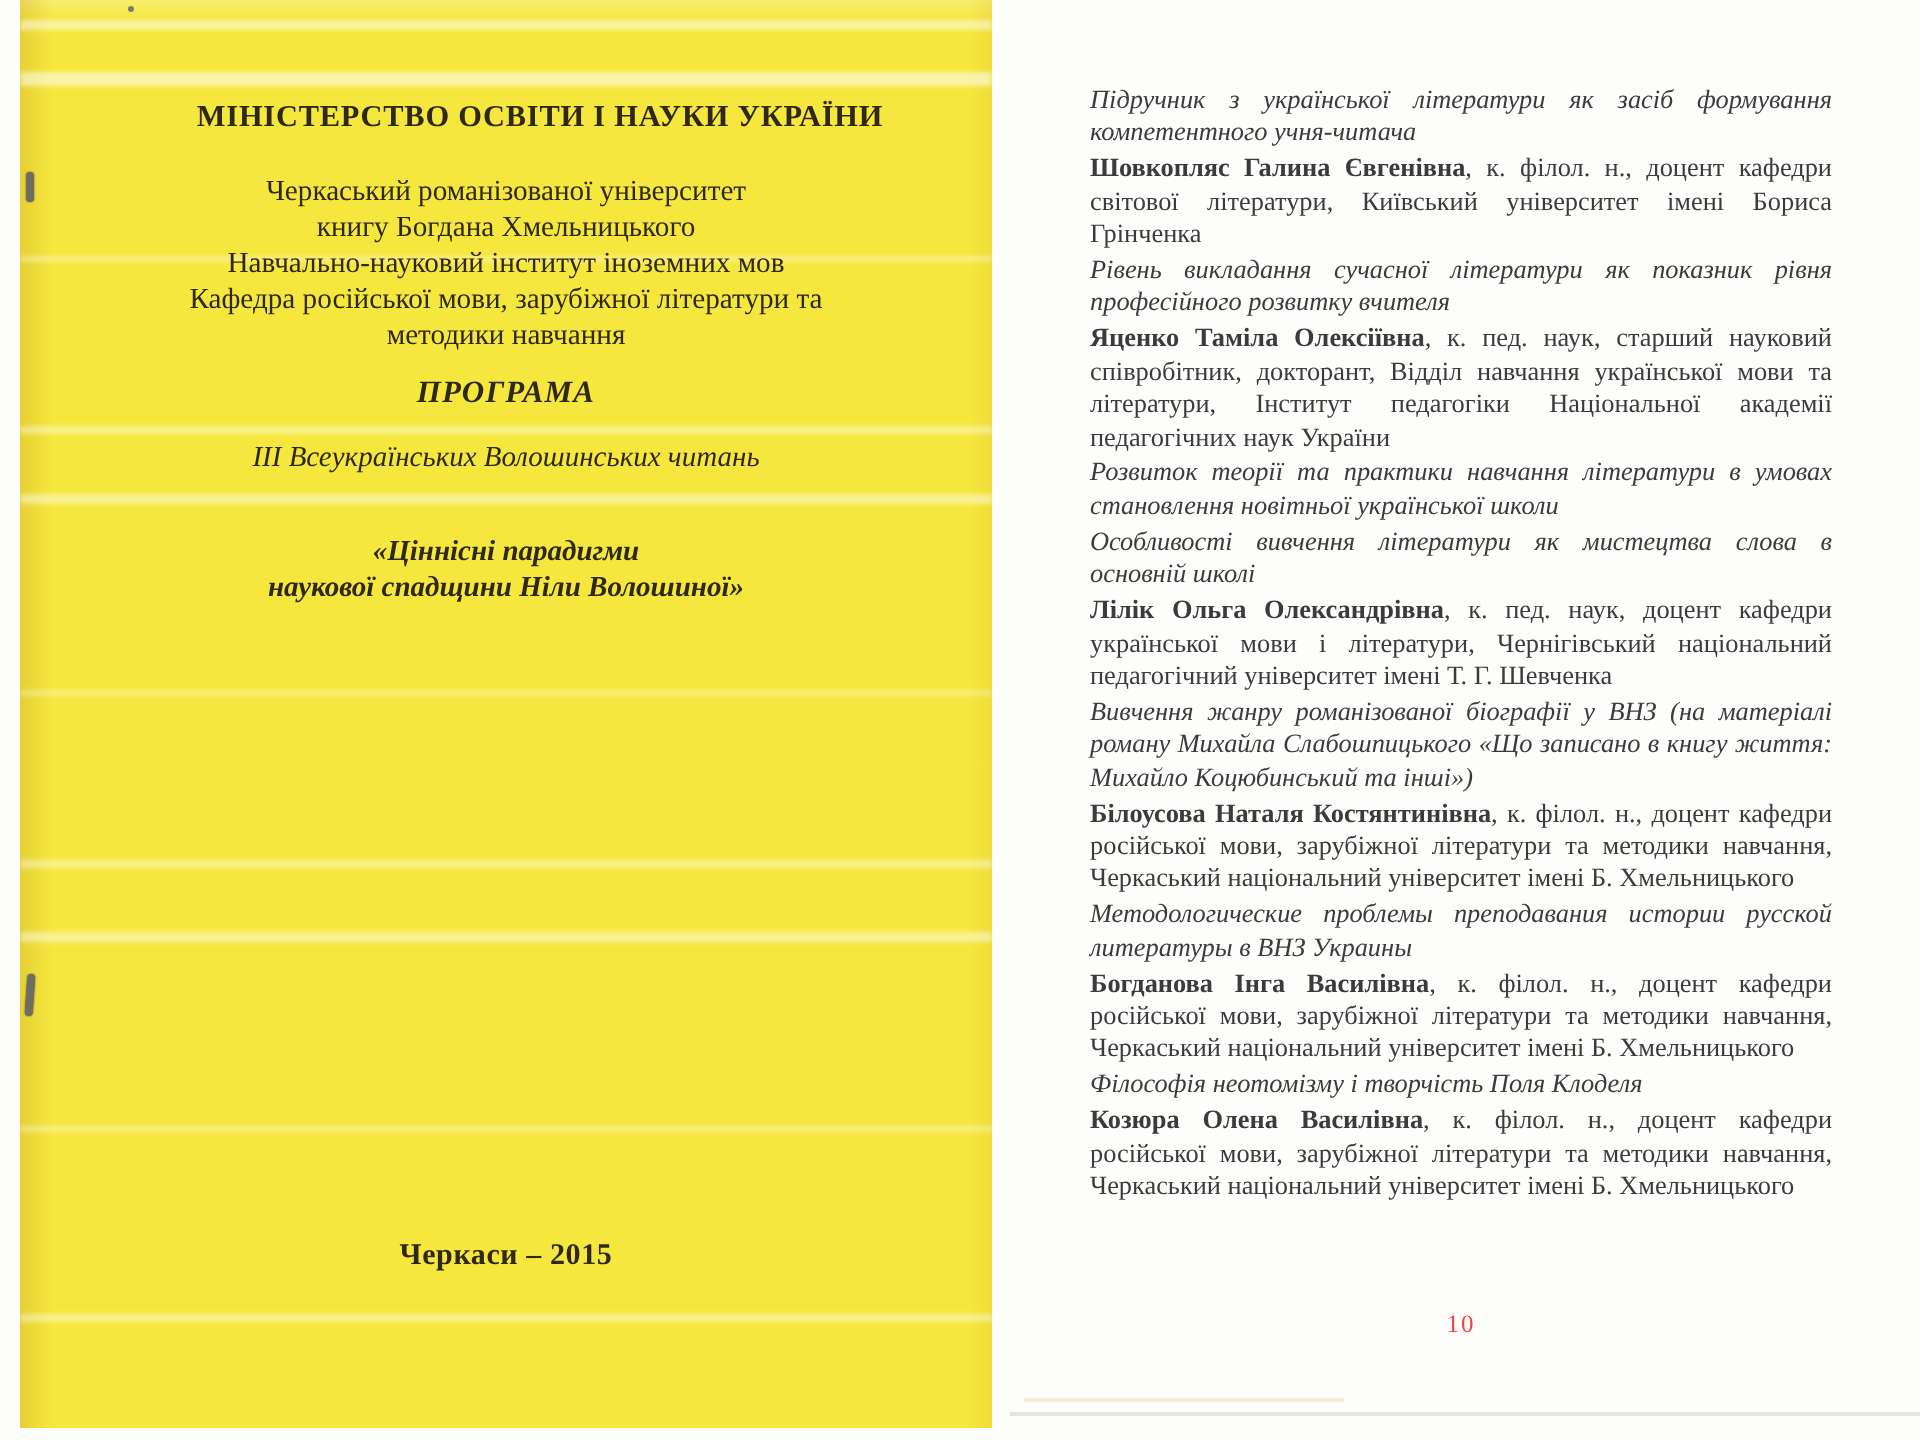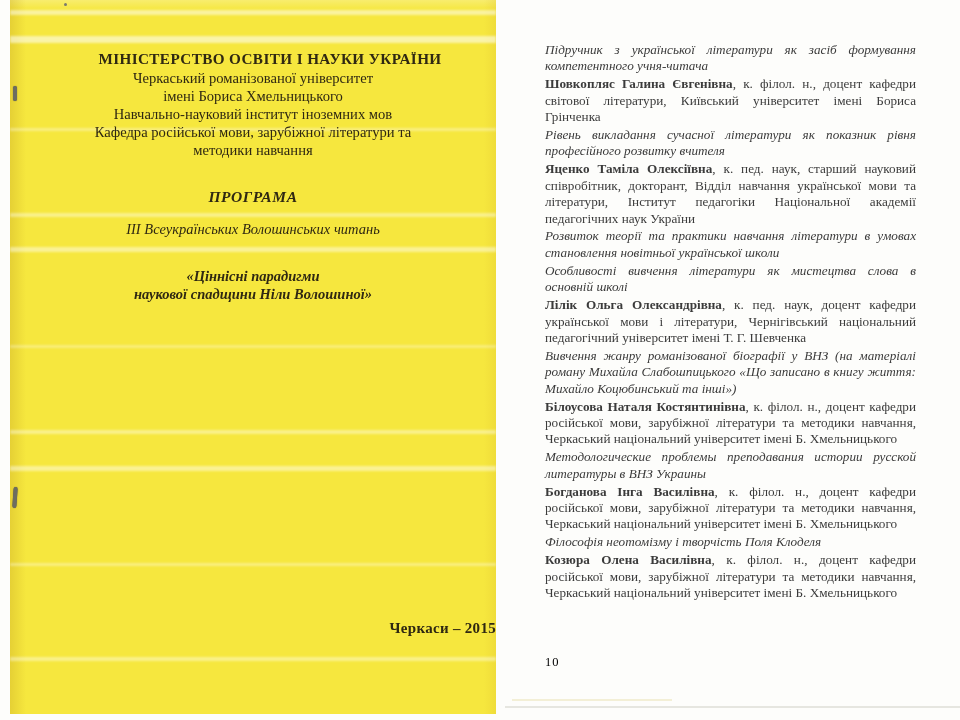--- a/index.html
+++ b/index.html
@@ -24,42 +24,42 @@
     content:"";position:absolute;inset:0;pointer-events:none;
     background:
       linear-gradient(90deg,rgba(186,148,28,.28),rgba(255,255,255,0) 16px),
       linear-gradient(270deg,rgba(214,182,42,.22),rgba(255,255,255,0) 12px),
       linear-gradient(180deg,rgba(255,255,255,.25),rgba(255,255,255,0) 10px);
   }
   .streak{position:absolute;left:0;right:0;background:#fff;filter:blur(1px);pointer-events:none;}
 
   .cover-text{position:absolute;left:0;width:100%;text-align:center;color:var(--cover-ink);}
   .masthead{top:50px;font-size:14.6px;line-height:18px;}
-  .masthead .l0{font-weight:bold;font-size:15.2px;letter-spacing:.4px;margin-bottom:1px;padding-left:34px;}
+  .masthead .l0{font-weight:bold;font-size:15.2px;letter-spacing:.4px;margin-bottom:19px;padding-left:34px;}
   .program-title{top:188px;font-weight:bold;font-style:italic;font-size:15.5px;letter-spacing:.6px;}
   .series-title{top:221px;font-style:italic;font-size:14.5px;}
   .theme-title{top:268px;font-weight:bold;font-style:italic;font-size:14.5px;line-height:17.5px;}
-  .imprint{top:620px;font-weight:bold;font-size:15px;letter-spacing:.3px;text-align:right;}
+  .imprint{top:620px;font-weight:bold;font-size:15px;letter-spacing:.3px;}
 
   .staple{position:absolute;width:4px;background:#6d6d60;border-radius:2px;box-shadow:0 0 1px #4b4b40;}
   .staple.s1{left:13px;top:86px;height:15px;}
   .staple.s2{left:13px;top:487px;height:21px;transform:rotate(4deg);}
   .speck{position:absolute;left:64px;top:3px;width:3px;height:3px;background:#7a7a6e;border-radius:50%;}
 
   
   .rpage{
     position:absolute;left:545px;top:42px;width:371px;
     color:var(--page-ink);font-size:13.2px;line-height:16.4px;text-align:justify;
   }
   .rpage p{margin:0 0 1.5px 0;}
   .rpage .topic{font-style:italic;}
   .rpage .person .name{font-weight:bold;margin-top:38px;}
   .page-number{
-    position:absolute;left:545px;top:655px;width:371px;
-    font-size:12.5px;color:#000000;letter-spacing:1px;
+    position:absolute;left:545px;top:655px;width:371px;text-align:center;
+    font-size:12.5px;color:#ef4444;letter-spacing:1px;
   }
 
   
   .edge-line{position:absolute;left:505px;right:0;top:706px;height:2px;background:#e6e6e0;}
   .edge-line2{position:absolute;left:512px;top:699px;width:160px;height:2px;background:#f3efd6;}
 </style>
 </head>
 <body>
 
 <div class="cover">
@@ -70,21 +70,21 @@
   <div class="streak" style="top:247px;height:5px;opacity:.45"></div>
   <div class="streak" style="top:345px;height:3px;opacity:.3"></div>
   <div class="streak" style="top:430px;height:4px;opacity:.4"></div>
   <div class="streak" style="top:466px;height:5px;opacity:.45"></div>
   <div class="streak" style="top:563px;height:3px;opacity:.35"></div>
   <div class="streak" style="top:657px;height:4px;opacity:.4"></div>
 
   <div class="cover-text masthead">
       <div class="l0">МІНІСТЕРСТВО ОСВІТИ І НАУКИ УКРАЇНИ</div>
       <div class="l1">Черкаський романізованої університет</div>
-      <div class="l2">імені Бориса Хмельницького</div>
+      <div class="l2">книгу Богдана Хмельницького</div>
       <div class="l3">Навчально-науковий інститут іноземних мов</div>
       <div class="l4">Кафедра російської мови, зарубіжної літератури та</div>
       <div class="l5">методики навчання</div>
     </div>
   <div class="cover-text program-title">ПРОГРАМА</div>
   <div class="cover-text series-title">ІІІ Всеукраїнських Волошинських читань</div>
   <div class="cover-text theme-title">
     <div>«Ціннісні парадигми</div>
     <div>наукової спадщини Ніли Волошиної»</div>
   </div>

